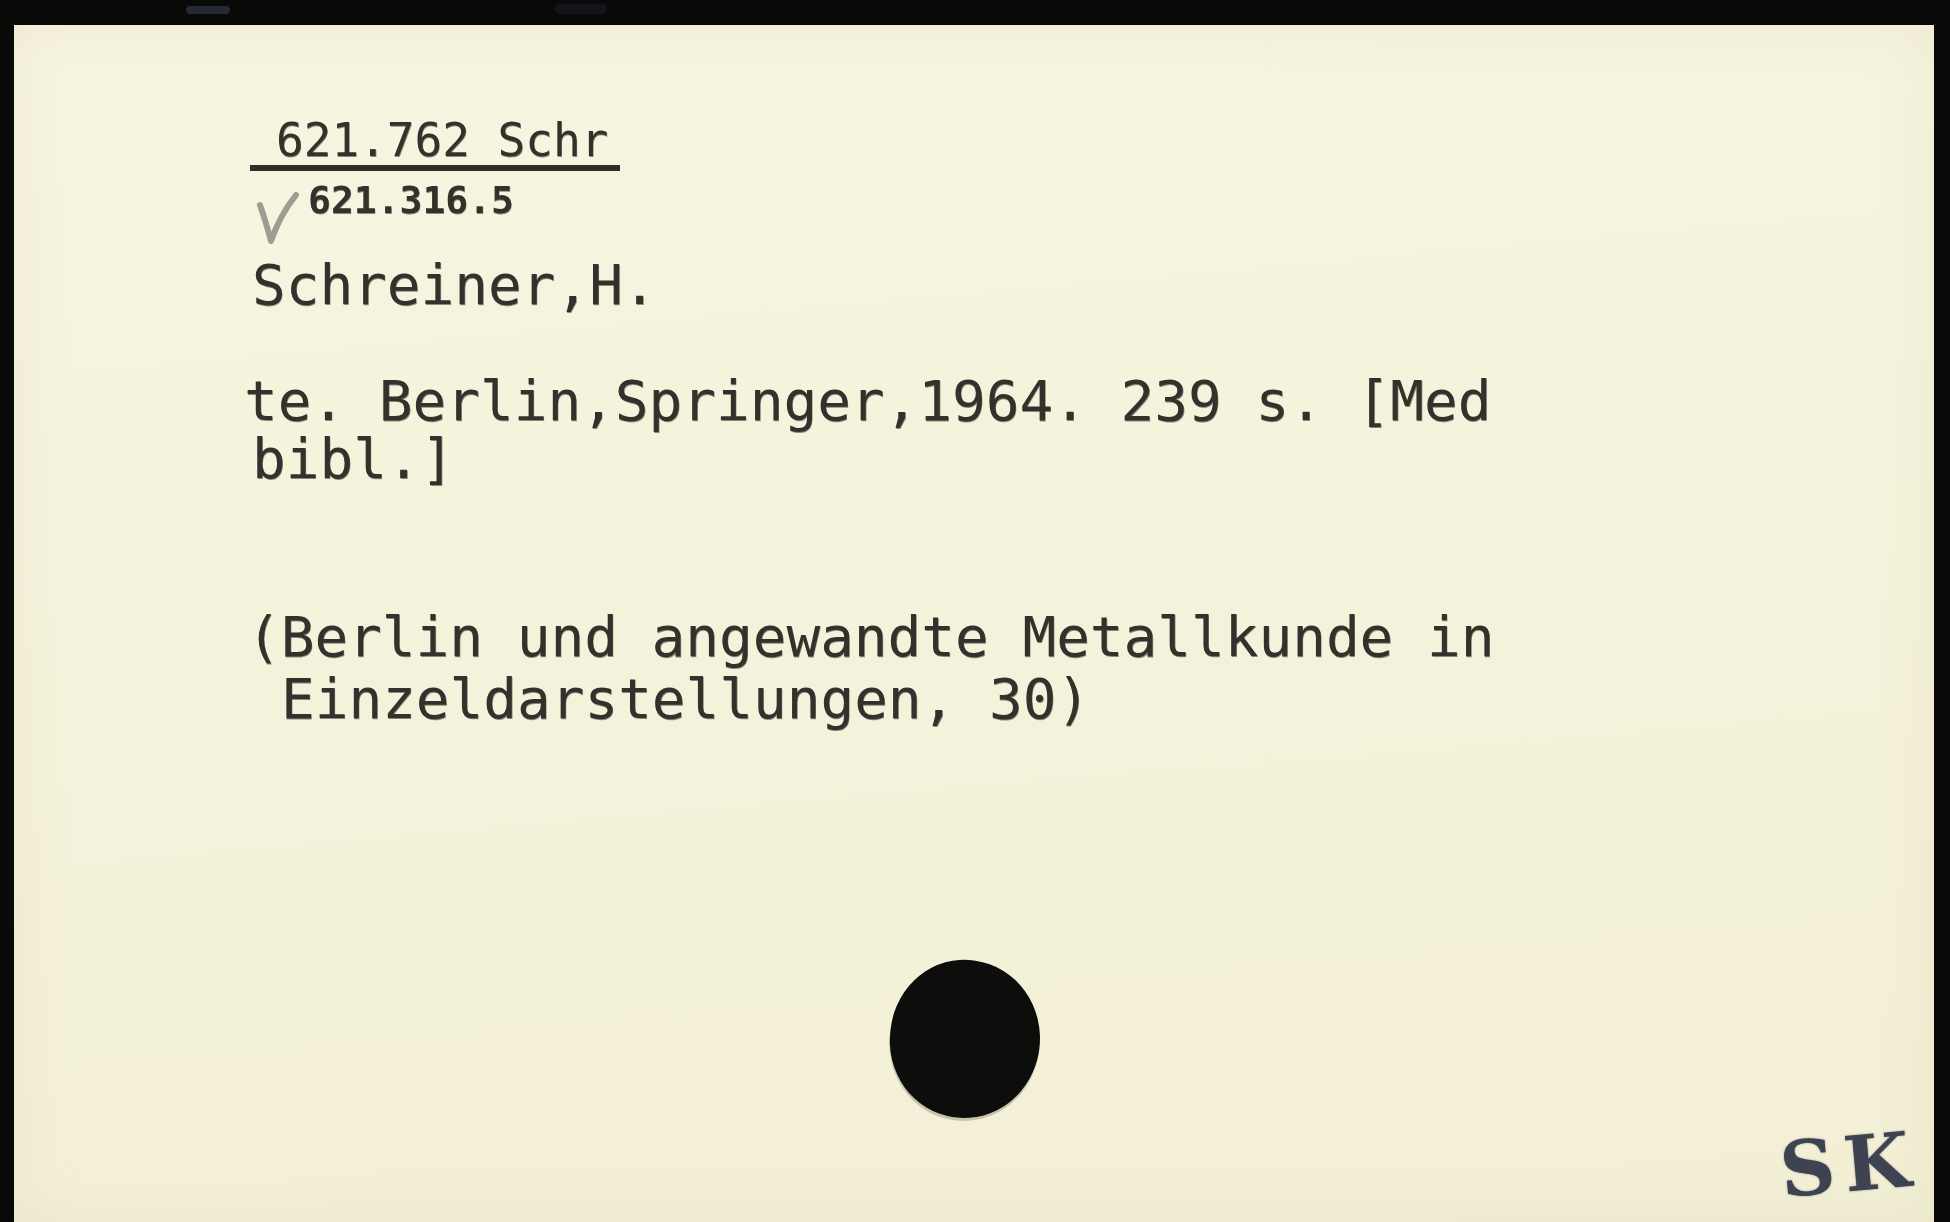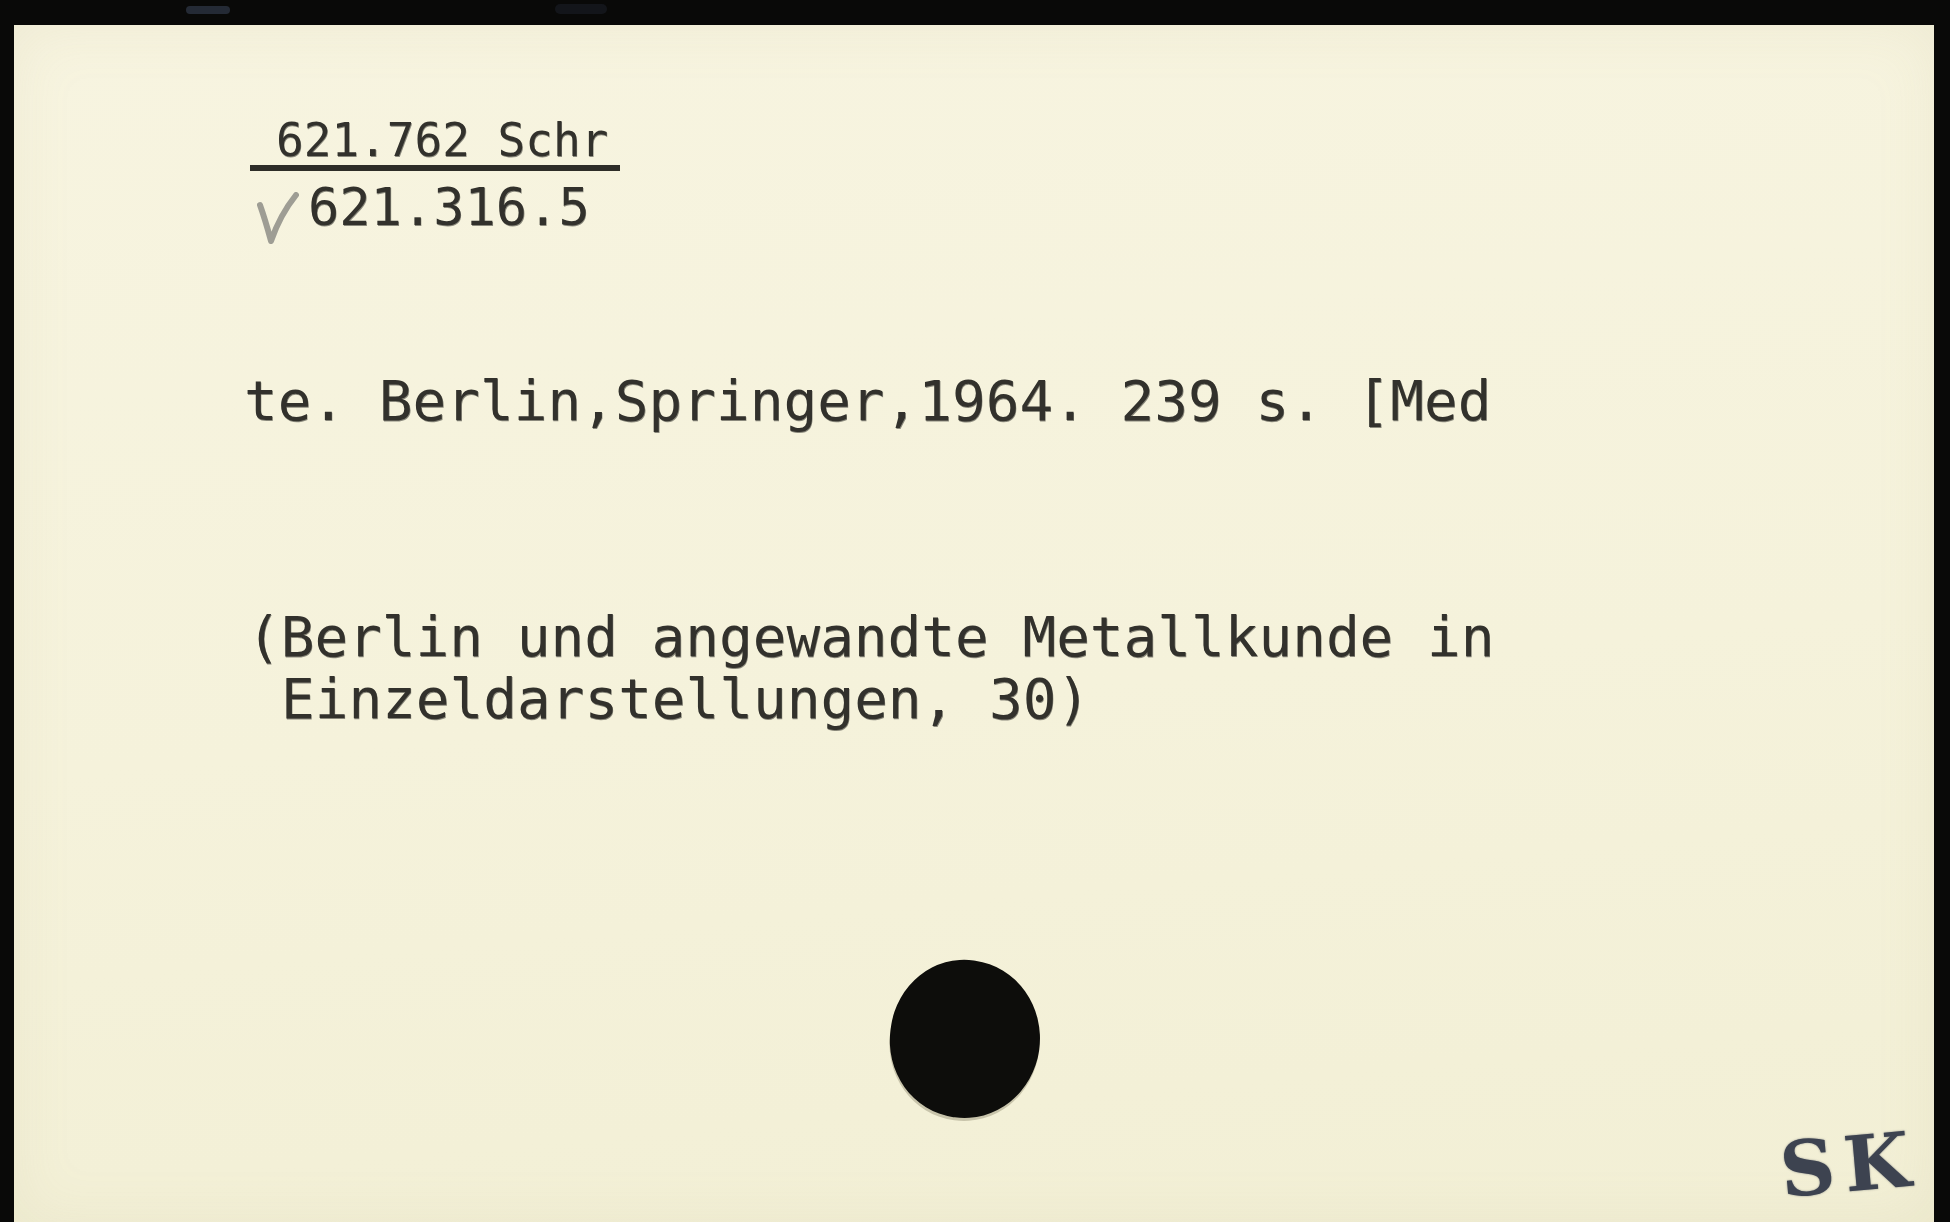--- a/index.html
+++ b/index.html
@@ -31,21 +31,22 @@
     color: #32312c;
     text-shadow: 0.6px 0.6px 0.6px rgba(50,49,44,0.55);
     line-height: 1;
   }
   .call-primary {
     font-size: 46px;
     padding: 0 12px 2px 26px;
     border-bottom: 6px solid #2e2d28;
   }
   .call-secondary {
-    font-size: 52px;
+    font-size: 38px;
+    font-weight: bold;
   }
   .body-line {
     font-size: 56px;
   }
   .pencil-check {
     position: absolute;
     opacity: 0.85;
   }
   .punch-hole {
     position: absolute;
@@ -97,24 +98,26 @@
   <div class="card">
 
     <span class="type call-primary" style="left: 236px; top: 92px;">621.762 Schr</span>
 
     <span class="type call-secondary" style="left: 294px; top: 156px;">621.316.5</span>
 
     <svg class="pencil-check" style="left: 242px; top: 166px;" width="46" height="56" viewBox="0 0 46 56">
       <path d="M4 14 Q 9 28 15 50 Q 24 24 40 4" fill="none" stroke="#8f8f88" stroke-width="6" stroke-linecap="round" stroke-linejoin="round"></path>
     </svg>
 
+    <span class="type body-line" style="left: 238px; top: 232px;">Schreiner,H.</span>
 
 
     <span class="type body-line" style="left: 230px; top: 348px;">te. Berlin,Springer,1964. 239 s. [Med</span>
 
+    <span class="type body-line" style="left: 238px; top: 406px;">bibl.]</span>
 
     <span class="type body-line" style="left: 233px; top: 584px;">(Berlin und angewandte Metallkunde in</span>
 
     <span class="type body-line" style="left: 267px; top: 646px;">Einzeldarstellungen, 30)</span>
 
     <div class="punch-hole" style="left: 876px; top: 935px; width: 150px; height: 158px;"></div>
 
     <span class="stamp" style="left: 1766px; top: 1102px;">SK</span>
 
   </div>

